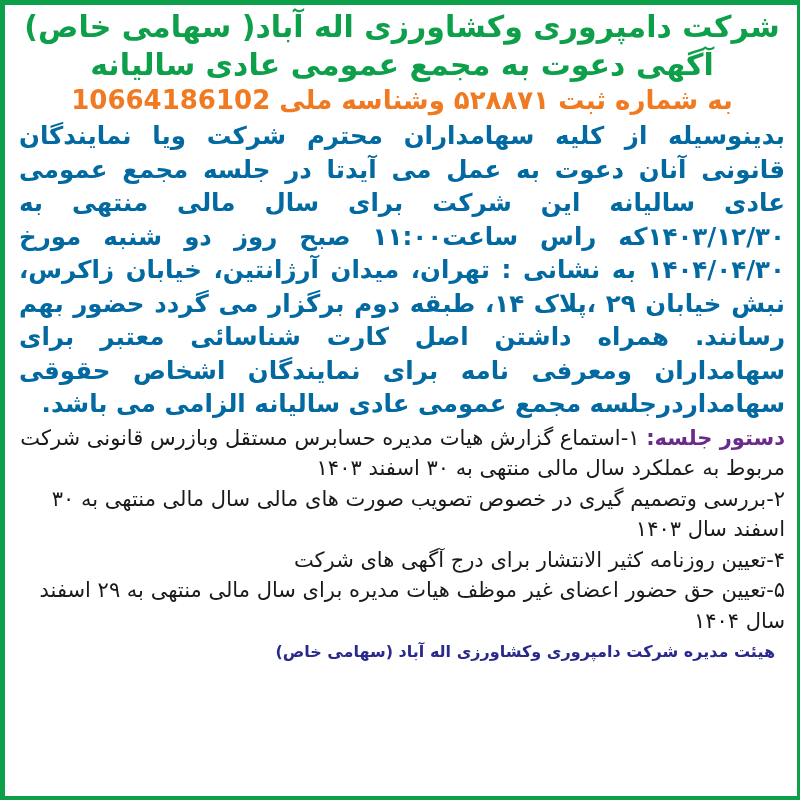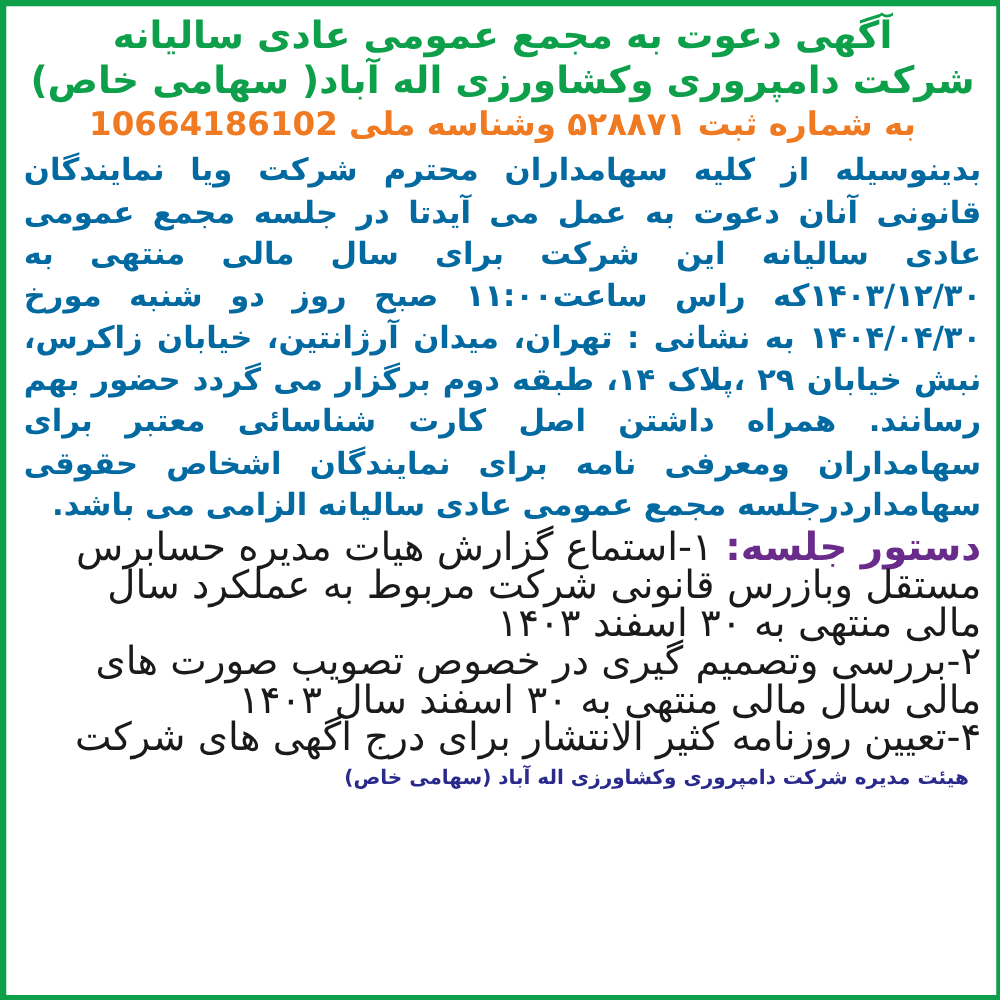--- a/index.html
+++ b/index.html
@@ -32,39 +32,40 @@
     }
     .body-text {
       color: #0369a1; font-weight: bold;
       font-size: 24.5px; line-height: 33.5px;
       text-align: justify; text-align-last: right;
       margin: 2px 0 0 0;
       letter-spacing: -0.4px;
     }
     .agenda {
       color: #1a1a1a; font-weight: normal;
-      font-size: 31px; line-height: 30.5px; margin: 2px 0 0 0;
+      font-size: 21px; line-height: 30.5px; margin: 2px 0 0 0;
       letter-spacing: -0.3px;
     }
     .agenda-line { display: block; }
     .agenda-label { color: #6a2c8a; font-weight: bold; }
     .signature {
       color: #2a2a8c; font-weight: bold; font-size: 16px; line-height: 32px;
       margin: 0; text-align: right; padding-right: 10px;
     }
   </style>
 </head>
 <body>
 
 <div class="frame">
   <div class="doc">
+    <p class="title">شرکت  دامپروری وکشاورزی اله آباد( سهامی خاص)</p>
     <p class="title l1">آگهی دعوت به  مجمع عمومی عادی سالیانه</p>
-    <p class="title">شرکت  دامپروری وکشاورزی اله آباد( سهامی خاص)</p>
     <p class="reg">به شماره ثبت ۵۲۸۸۷۱ وشناسه ملی 10664186102</p>
     <p class="body-text">بدینوسیله از کلیه سهامداران محترم شرکت  ویا نمایندگان قانونی آنان دعوت به عمل می آیدتا در جلسه مجمع عمومی عادی سالیانه این شرکت برای سال مالی منتهی به ۱۴۰۳/۱۲/۳۰که راس ساعت۱۱:۰۰ صبح روز دو شنبه مورخ ۱۴۰۴/۰۴/۳۰ به نشانی : تهران، میدان آرژانتین، خیابان زاکرس، نبش خیابان ۲۹ ،پلاک ۱۴، طبقه دوم برگزار می گردد حضور بهم رسانند. همراه داشتن اصل کارت شناسائی معتبر برای سهامداران ومعرفی نامه برای نمایندگان اشخاص حقوقی سهامداردرجلسه مجمع عمومی عادی سالیانه الزامی می باشد.</p>
     <div class="agenda">
       <span class="agenda-line"><span class="agenda-label">دستور جلسه:</span> <span>۱-استماع گزارش هیات مدیره حسابرس مستقل وبازرس قانونی شرکت مربوط به عملکرد سال مالی منتهی به ۳۰ اسفند ۱۴۰۳</span></span>
       <span class="agenda-line">۲-بررسی وتصمیم گیری در خصوص تصویب صورت های مالی سال مالی منتهی به ۳۰ اسفند سال ۱۴۰۳</span>
       <span class="agenda-line">۴-تعیین روزنامه کثیر الانتشار برای درج آگهی های شرکت</span>
+      <span class="agenda-line">۵-تعیین حق حضور اعضای غیر موظف هیات مدیره برای سال مالی منتهی به ۲۹ اسفند سال ۱۴۰۴</span>
     </div>
     <p class="signature">هیئت مدیره شرکت دامپروری وکشاورزی اله آباد (سهامی خاص)</p>
   </div>
 </div>
 
 </body></html>

